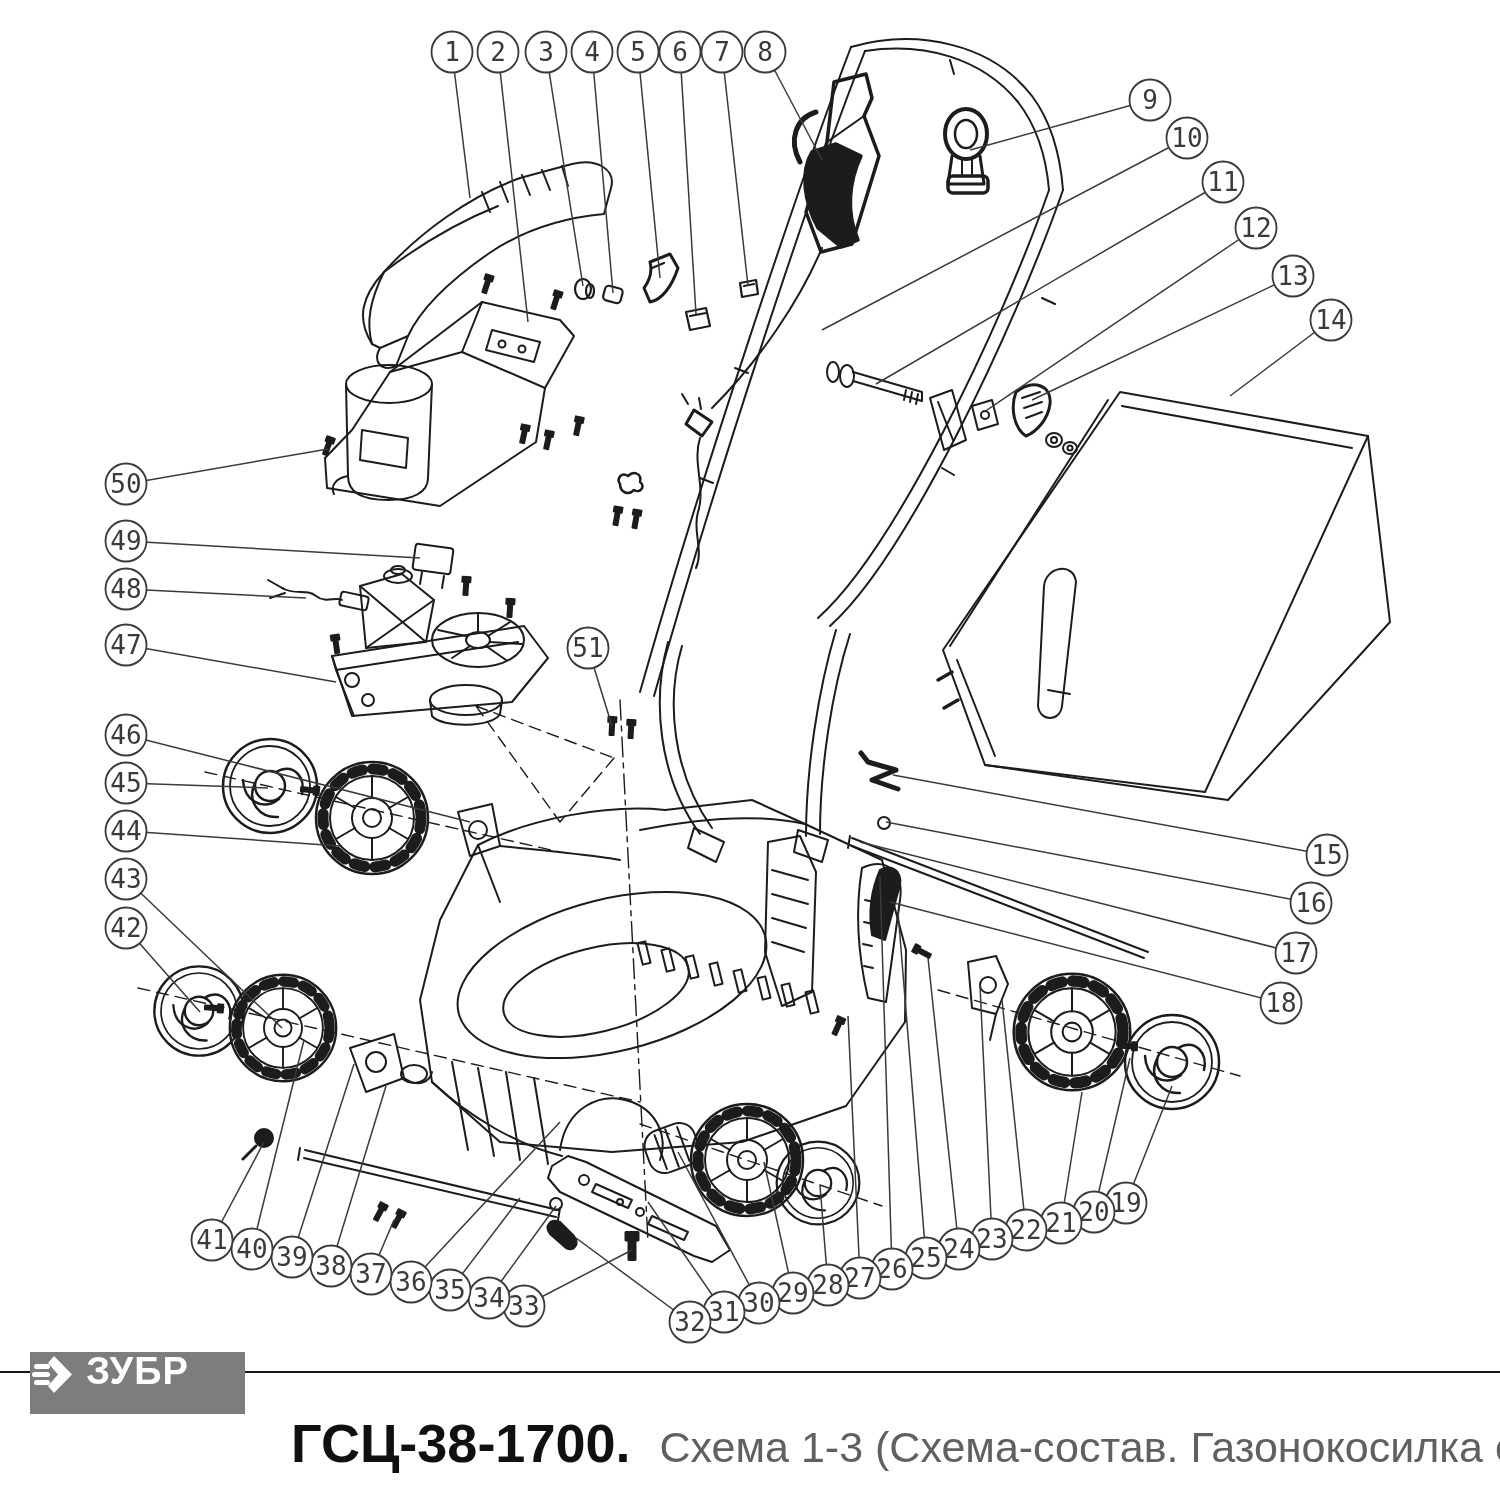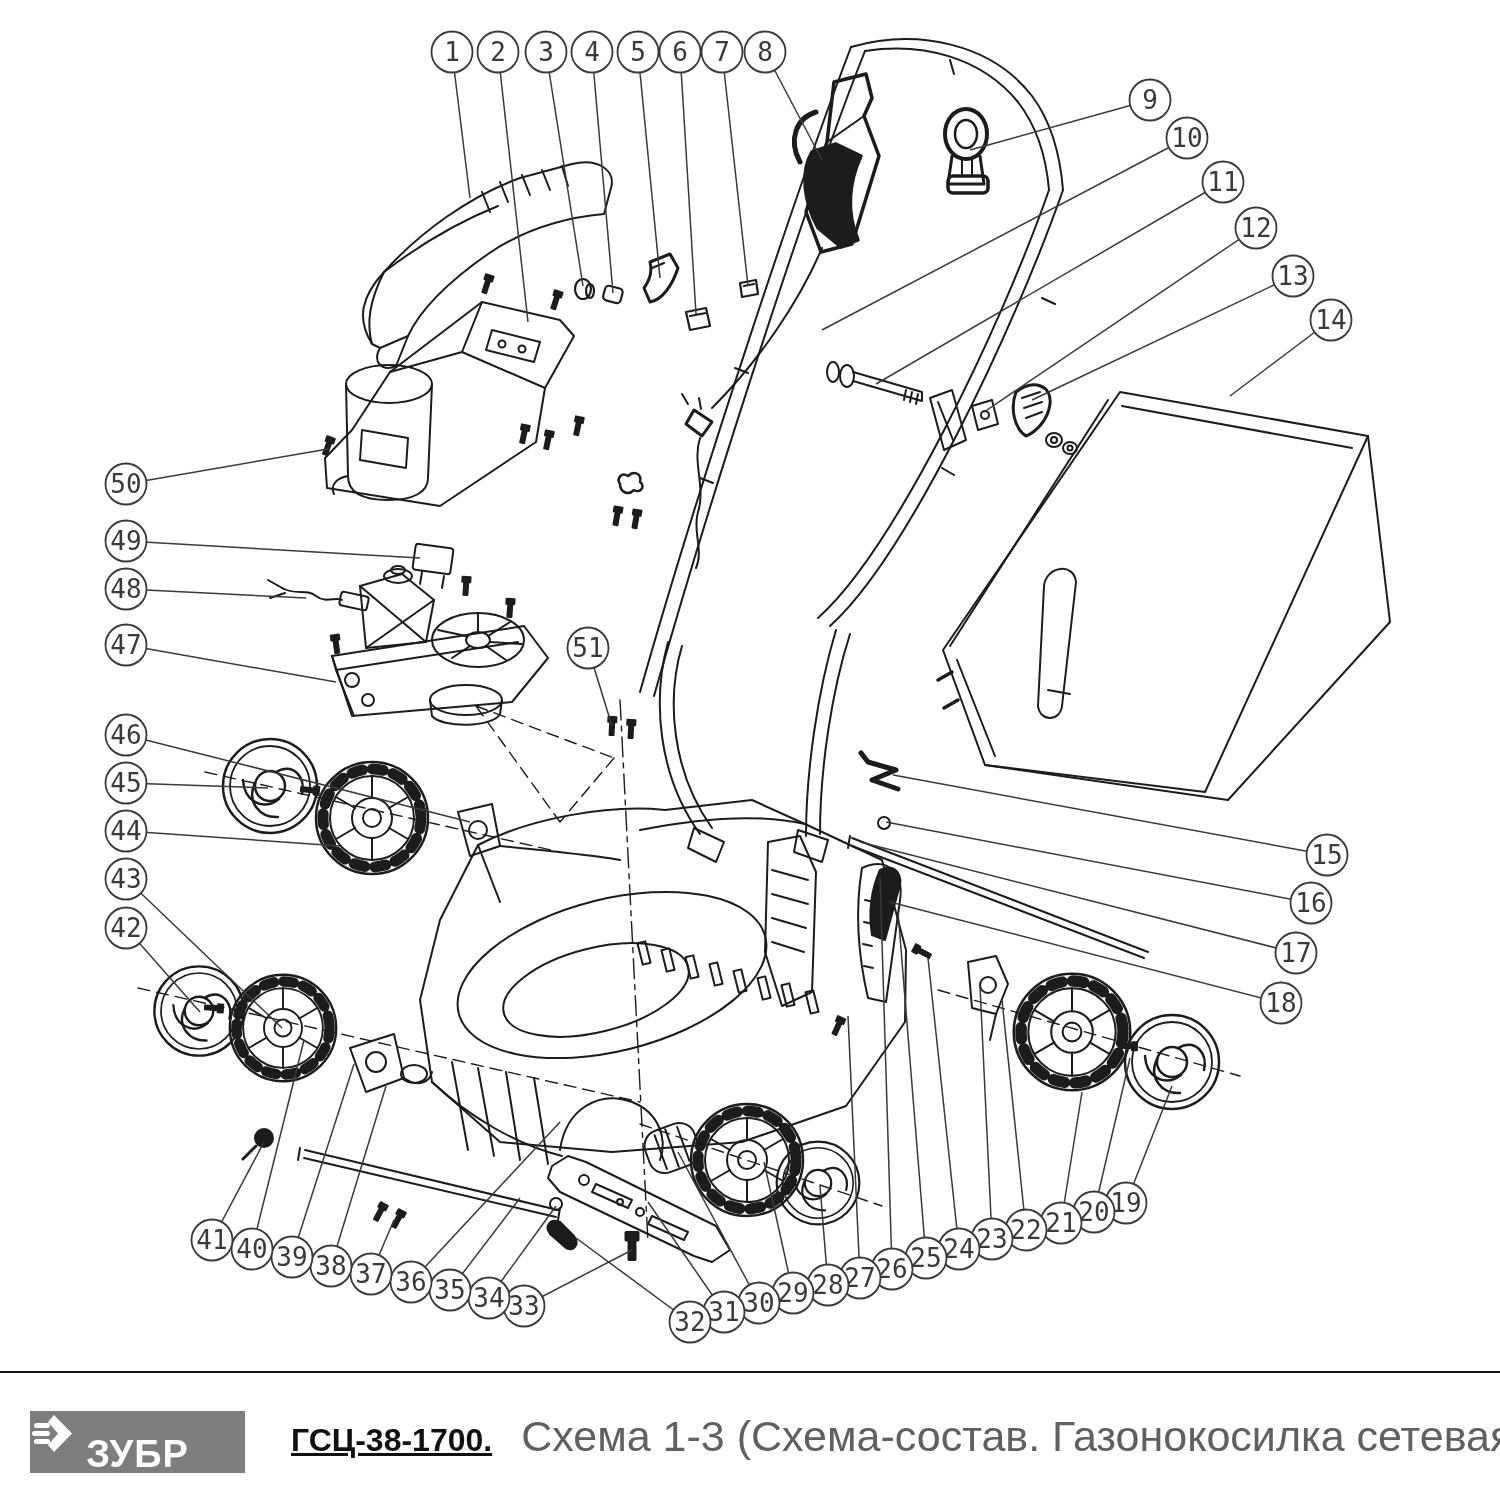--- a/index.html
+++ b/index.html
@@ -1,25 +1,25 @@
 <!DOCTYPE html>
 <html><head>
 <meta charset="utf-8">
 <style>
   html,body{margin:0;padding:0;background:#fff;}
   .page{position:relative;width:1500px;height:1500px;background:#ffffff;overflow:hidden;
         font-family:"Liberation Sans", sans-serif;}
   svg{position:absolute;left:0;top:0;}
   .divider{position:absolute;left:0;top:1371px;width:1500px;height:0;border-top:2px solid #161616;}
-  .logo-box{position:absolute;left:30px;top:1411px;width:215px;height:62px;background:#7d7d7d;
-            display:flex;align-items:flex-end;justify-content:center;gap:9px;}
+  .logo-box{position:absolute;left:30px;top:1352px;width:215px;height:62px;background:#7d7d7d;
+            display:flex;align-items:flex-start;justify-content:center;gap:9px;}
   .brand{color:#ffffff;font-weight:700;font-size:38px;letter-spacing:1px;line-height:1;}
   .title-line{position:absolute;left:291px;top:1404px;height:62px;display:flex;align-items:baseline;
               padding-top:8px;white-space:nowrap;}
-  .model{font-weight:700;color:#101010;font-size:32px;margin-right:29px;text-decoration:underline;}
+  .model{font-weight:700;color:#101010;font-size:54px;margin-right:29px;}
   .subtitle{color:#606060;font-weight:400;font-size:43px;}
   .callout-text{font-family:"DejaVu Sans Mono","Liberation Mono",monospace;}
 </style>
 </head>
 <body>
 
 <div class="page">
 
 <svg width="1500" height="1500" viewBox="0 0 1500 1500" id="diagram">
   <defs>

